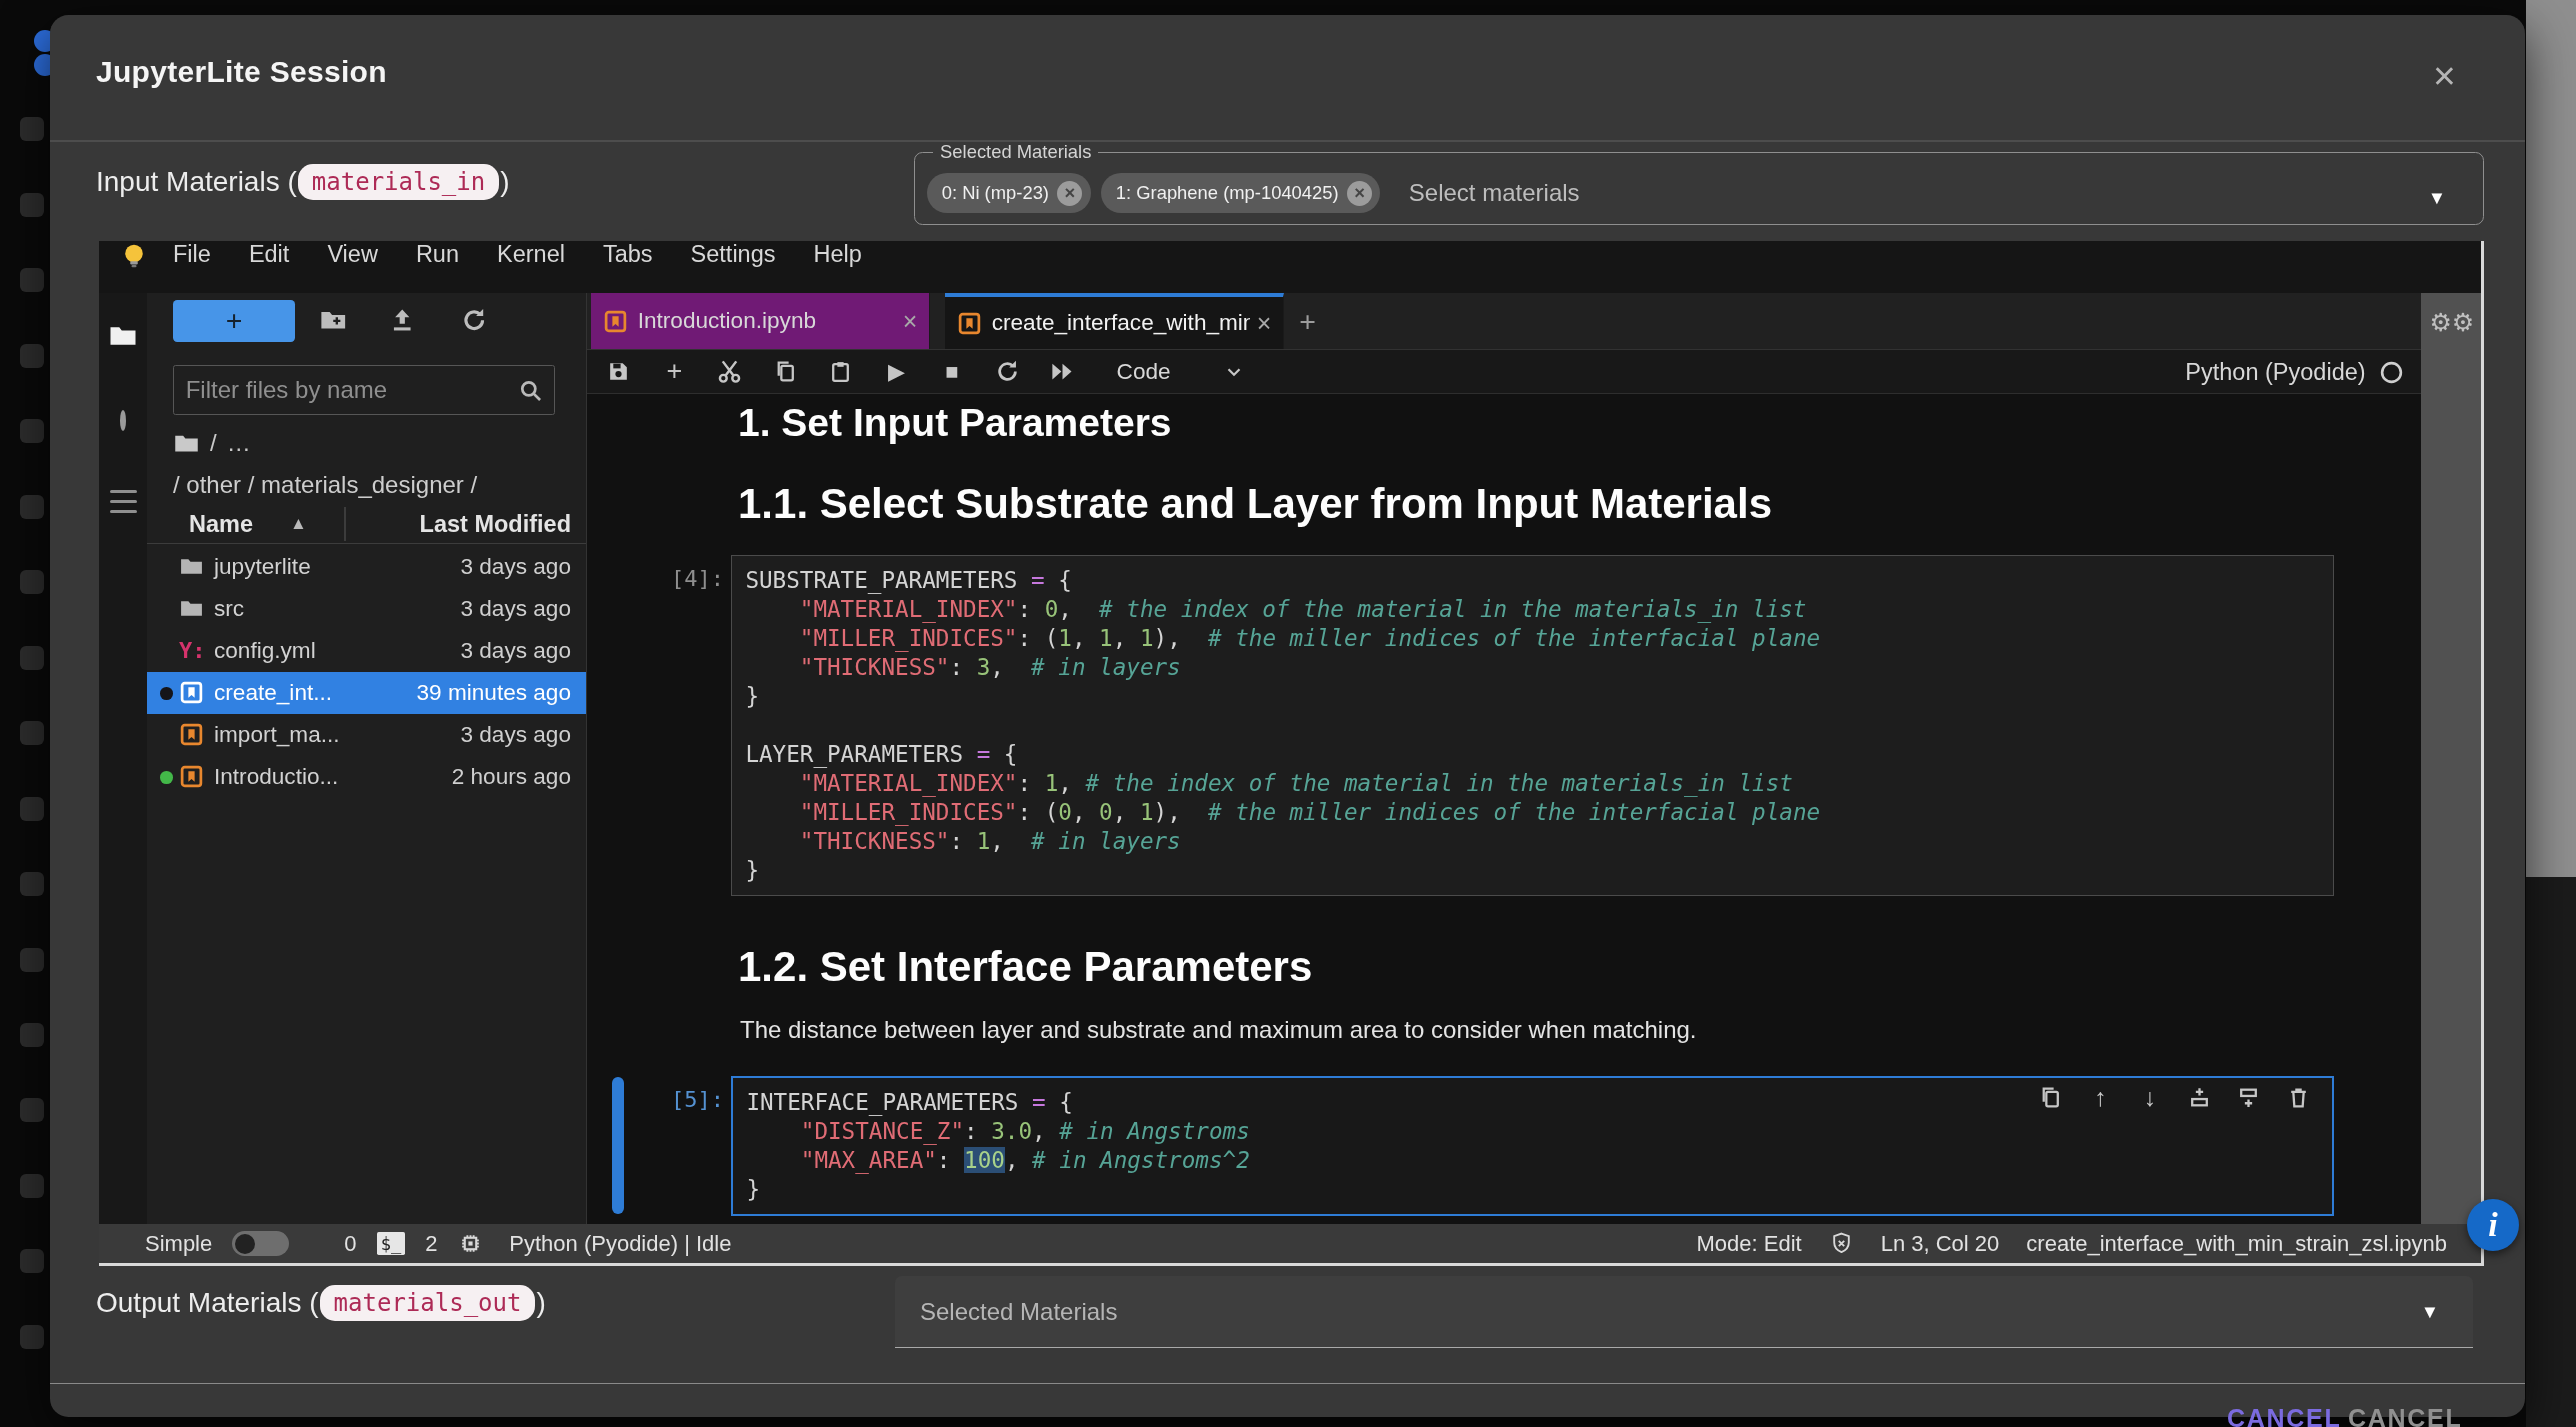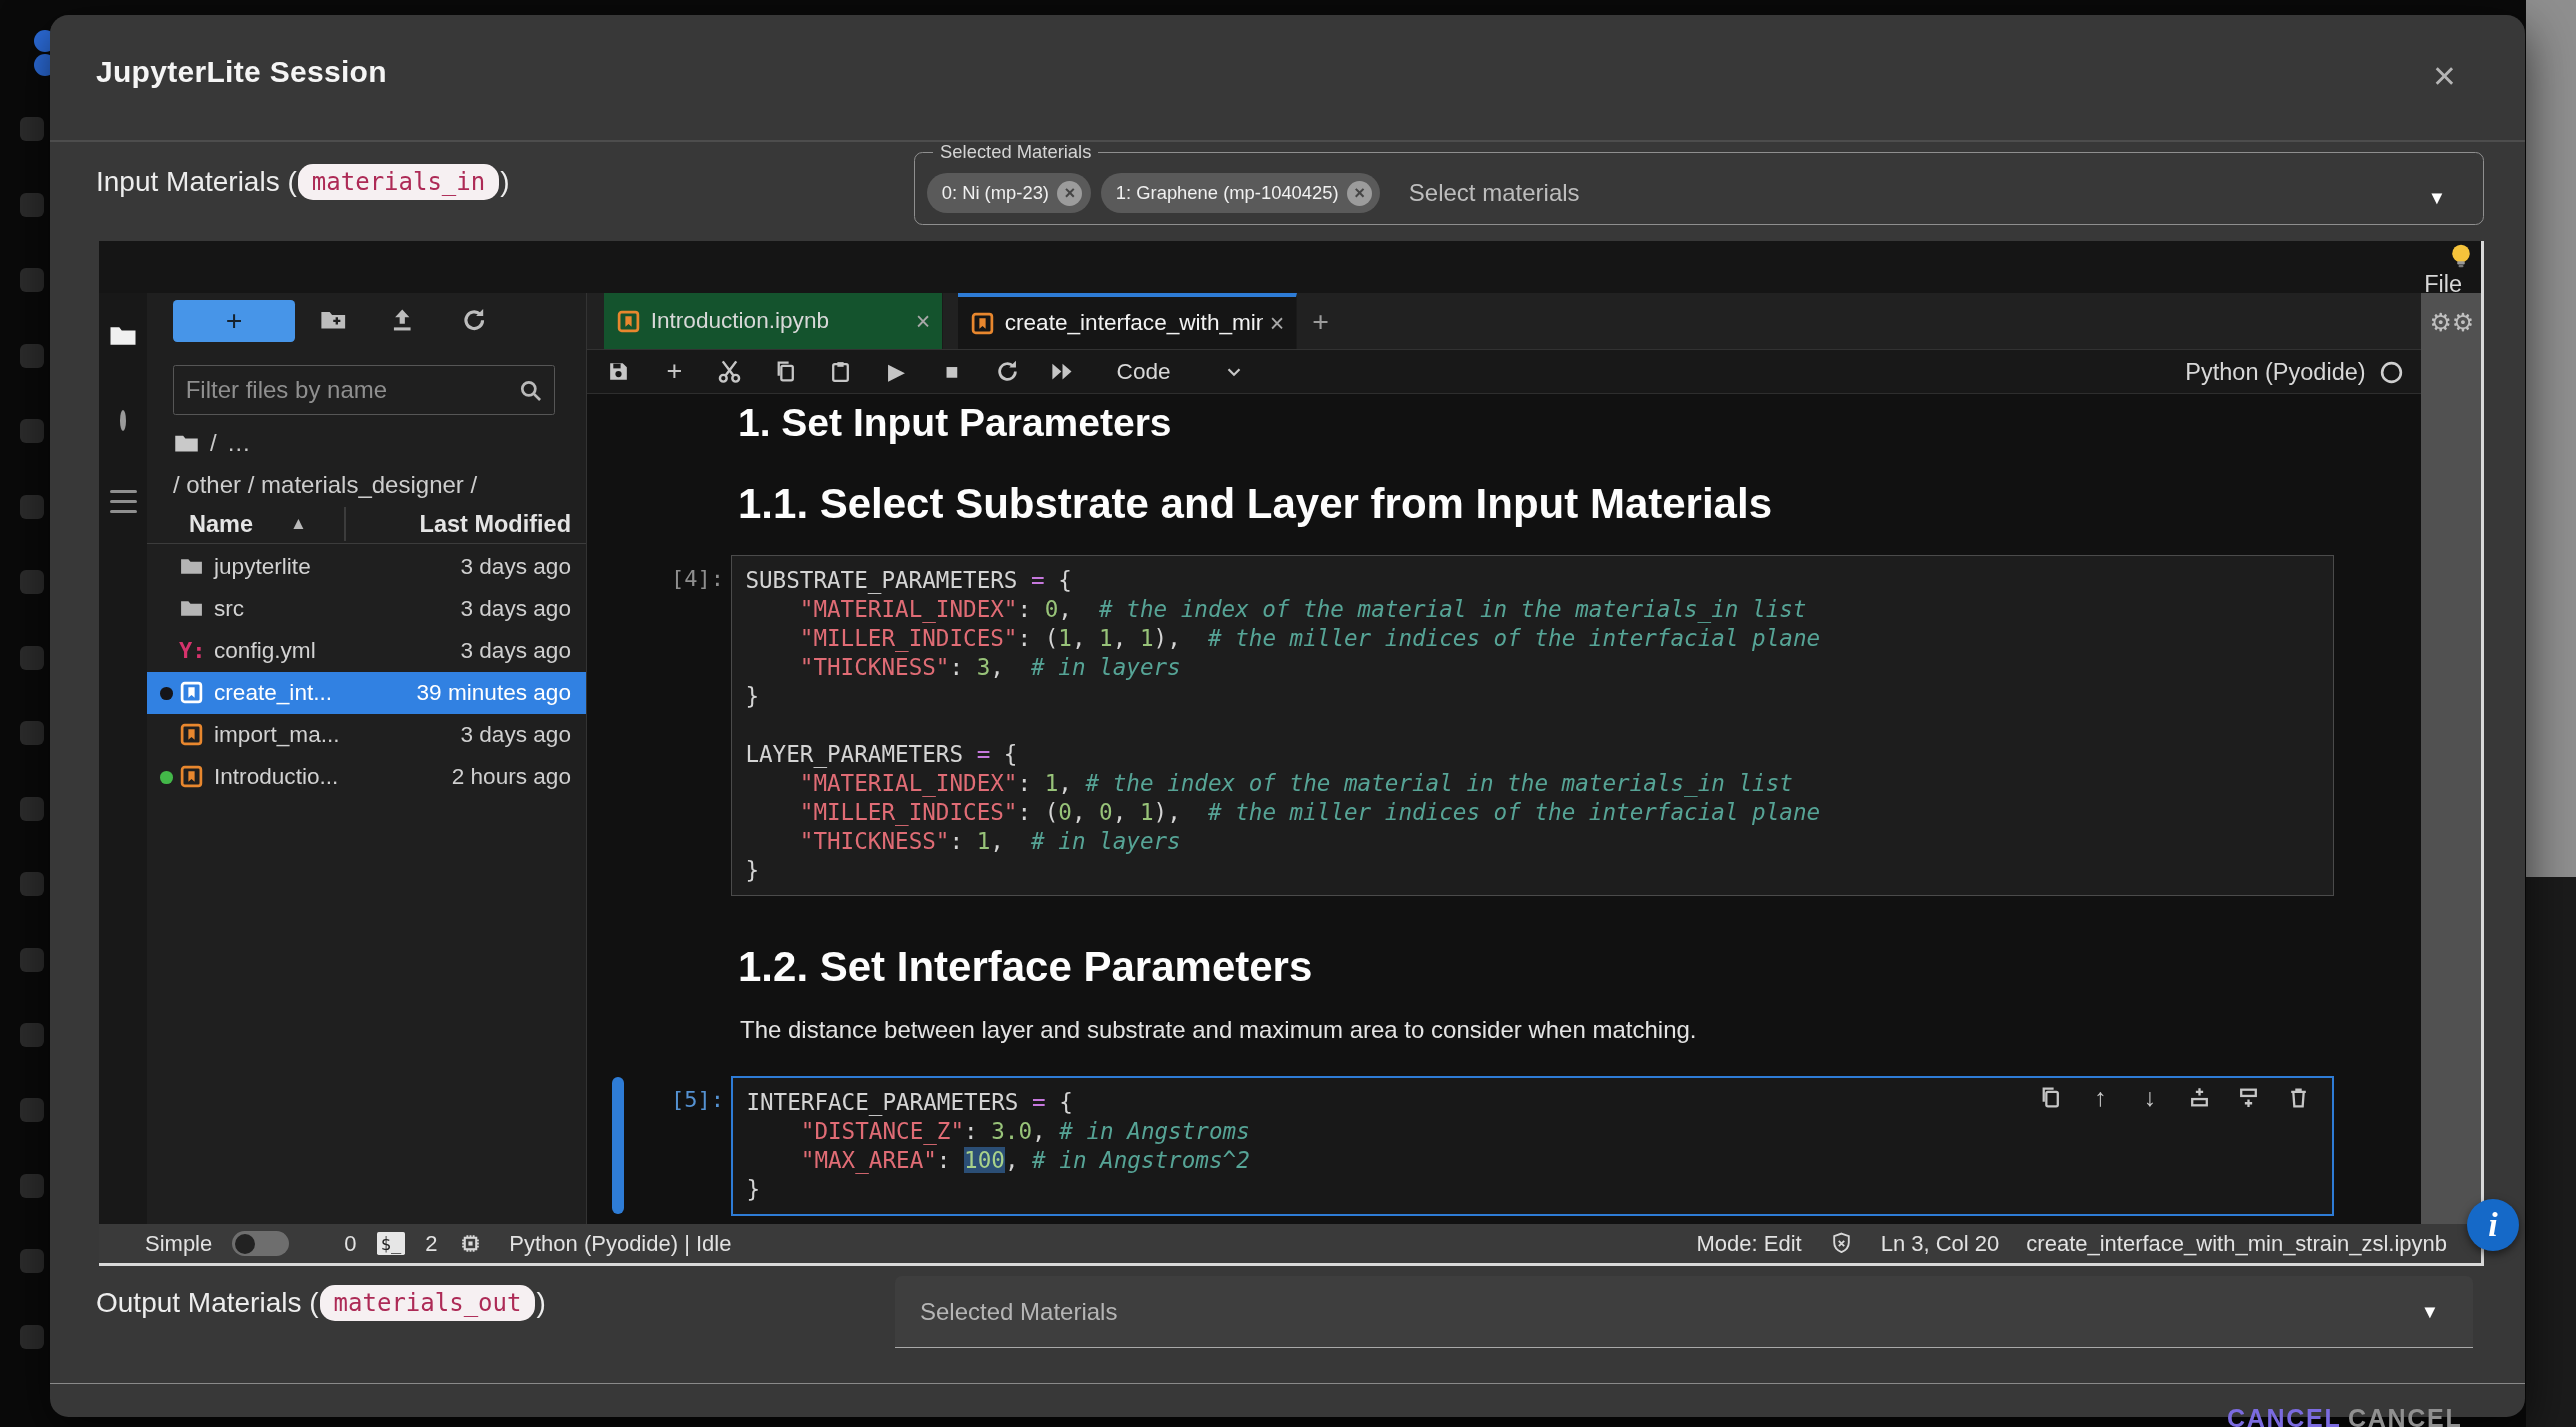--- a/index.html
+++ b/index.html
@@ -30,21 +30,21 @@
   .chip { display:flex; align-items:center; height:40px; background:#5a5a5a; border-radius:22px;
     padding:0 8.4px 0 15px; }
   .chip-label { font-size:18.4px; color:#f0f0f0; white-space:nowrap; }
   .chip-x { width:25px; height:25px; margin-left:8.4px; border-radius:50%; background:#9c9c9c;
     color:#454545; font-size:18.4px; font-weight:bold; display:flex; align-items:center; justify-content:center; }
   .sel-placeholder { font-size:24px; color:#bdbdbd; margin-left:18.4px; }
   .dd-arrow { font-size:18.4px; color:#fff; }
   
   #jwin { left:49px; top:226px; width:2385px; height:1025px; background:#111;
     border-right:3.4px solid #d9d9d9; border-bottom:3.4px solid #d9d9d9; }
-  #jmenubar { left:0; top:0; width:100%; height:52px; background:#151515; display:flex; align-items:flex-end;flex-direction:column; }
+  #jmenubar { left:0; top:0; width:100%; height:52px; background:#151515; display:flex; align-items:flex-start; }
   .menu-item { font-size:23.5px; color:#d8d8d8; padding:0 19px; }
   #jbody { left:0; top:52px; right:0; bottom:39px; }
   #activity { left:0; top:0; width:48px; bottom:0; background:#181818; display:flex;
     flex-direction:column; align-items:center; padding-top:28px; gap:62px; }
   
   #filepanel { left:48px; top:0; width:440px; bottom:0; background:#1f1f1f; border-right:0.8px solid #333; }
   #fb-actions { left:0; top:6.7px; width:100%; height:44px; }
   #new-launcher { left:26px; top:0; width:122px; height:42px; background:#4795e8; border-radius:4.2px;
     color:#15222e; font-size:28.5px; display:flex; align-items:center; justify-content:center; }
   .fb-act-icon { top:6.7px; width:28.5px; height:28.5px; color:#bdbdbd; }
@@ -68,22 +68,22 @@
   .frow.sel { background:#3181e2; }
   .frow.sel .fname, .frow.sel .fmod { color:#fff; }
   .yaml-glyph { font-family:"DejaVu Sans Mono",monospace; font-weight:bold; font-size:22px; color:#d6336c; }
   
   #nbpanel { left:488px; top:0; right:0; bottom:0; background:#111; }
   #nbmain { left:0; top:0; right:60px; bottom:0; }
   #rstrip { top:0; right:0; width:60px; bottom:0; background:#515151; }
   #rstrip .gears { position:absolute; left:8.4px; top:15px; color:#c0c0c0; font-size:25px; }
   #tabbar { left:0; top:0; width:100%; height:57px; background:#212121; border-bottom:0.8px solid #323232;
     display:flex; align-items:stretch; }
-  .tab { display:flex; align-items:center; width:339px; padding:0 11.7px; background:#14532d;
-    border-right:0.8px solid #1a1a1a; margin-left:17px; position:relative; }
+  .tab { display:flex; align-items:center; width:339px; padding:0 11.7px; background:#701a75;
+    border-right:0.8px solid #1a1a1a; margin-left:4px; position:relative; }
   .tab.active { background:#151515; border-top:4.2px solid #2e7cd6; margin-left:15px; }
   .tab .nb-ico { width:25px; height:25px; margin-right:10px; color:#e8872e; flex:0 0 auto; }
   .tab-label { font-size:22.6px; color:#d8d8d8; white-space:nowrap; overflow:hidden; flex:1; }
   .tab.active .tab-label { color:#f2f2f2; }
   .tab-close { font-size:25px; color:#a8a8a8; margin-left:6.7px; }
   .newtab { width:47px; display:flex; align-items:center; justify-content:center; font-size:28.5px; color:#9c9c9c; }
   #toolbar { left:0; top:57px; width:100%; height:44px; background:#181818; border-bottom:0.8px solid #2e2e2e;
     display:flex; align-items:center; padding-left:18.4px; gap:28.5px; }
   .tb-ico { width:27px; height:27px; color:#c6c6c6; display:flex; align-items:center; justify-content:center;
     font-size:22px; }

